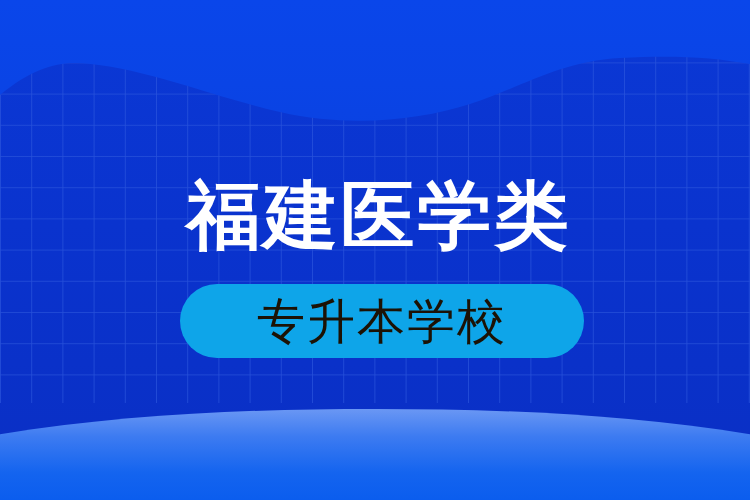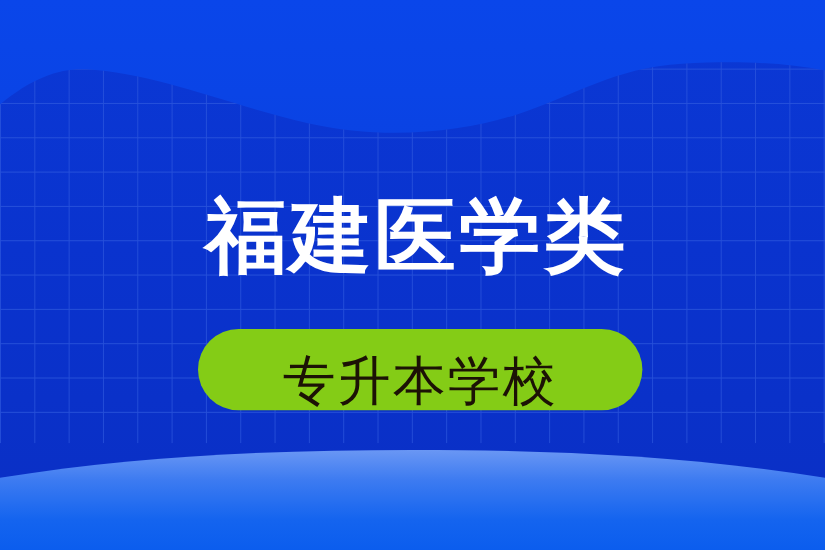--- a/index.html
+++ b/index.html
@@ -68,26 +68,25 @@
     font-family: "DejaVu Sans", "Liberation Sans", sans-serif;
   }
 
   .pill {
     position: absolute;
     left: 176px;
     top: 284px;
     width: 404px;
     height: 74px;
     border-radius: 37px;
-    background: #84cc16;
+    background: #0ea5e9;
     display: flex;
-    align-items: flex-end;
+    align-items: center;
     justify-content: center;
     box-sizing: border-box;
-    margin-top: 15px;
   }
 
   .pill-label {
     color: #1c1205;
     font-size: 48px;
     line-height: 52px;
     font-weight: normal;
     letter-spacing: 2px;
     white-space: nowrap;
     font-family: "DejaVu Sans", "Liberation Sans", sans-serif;

